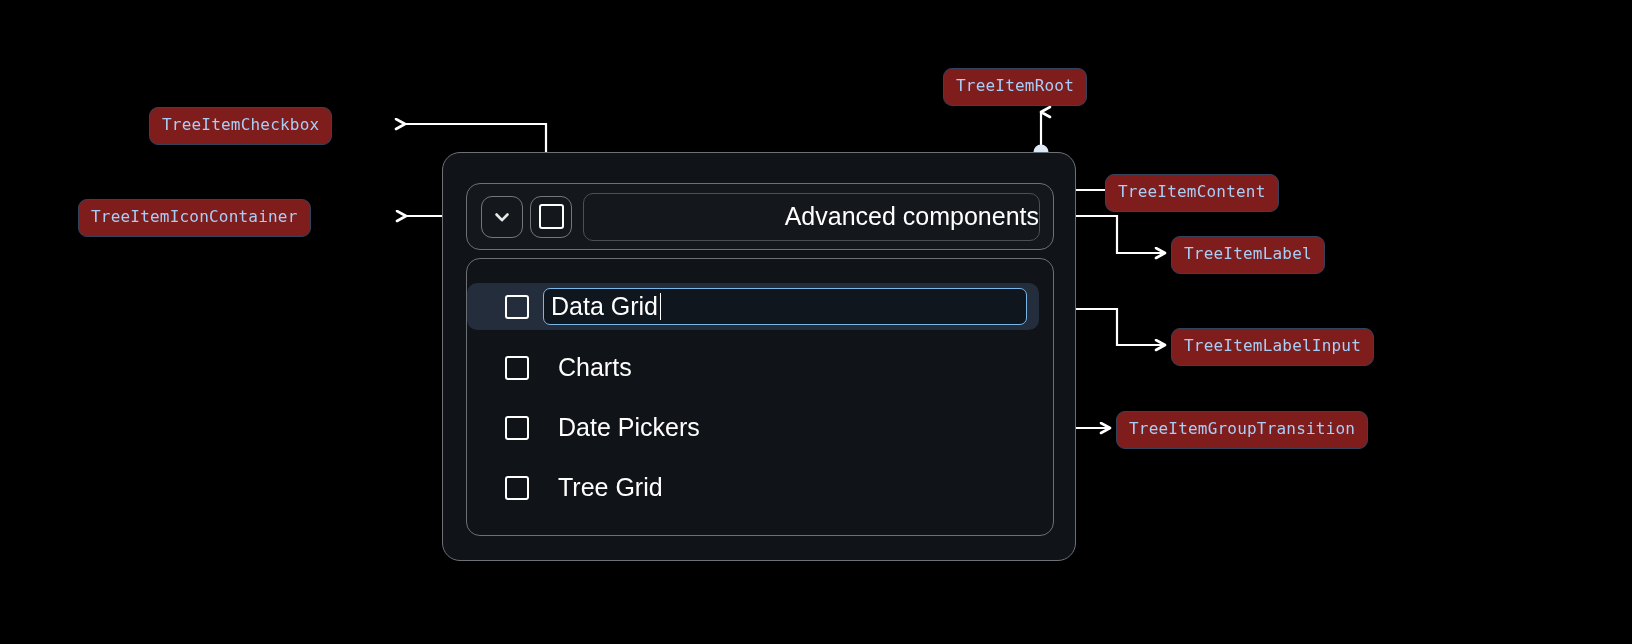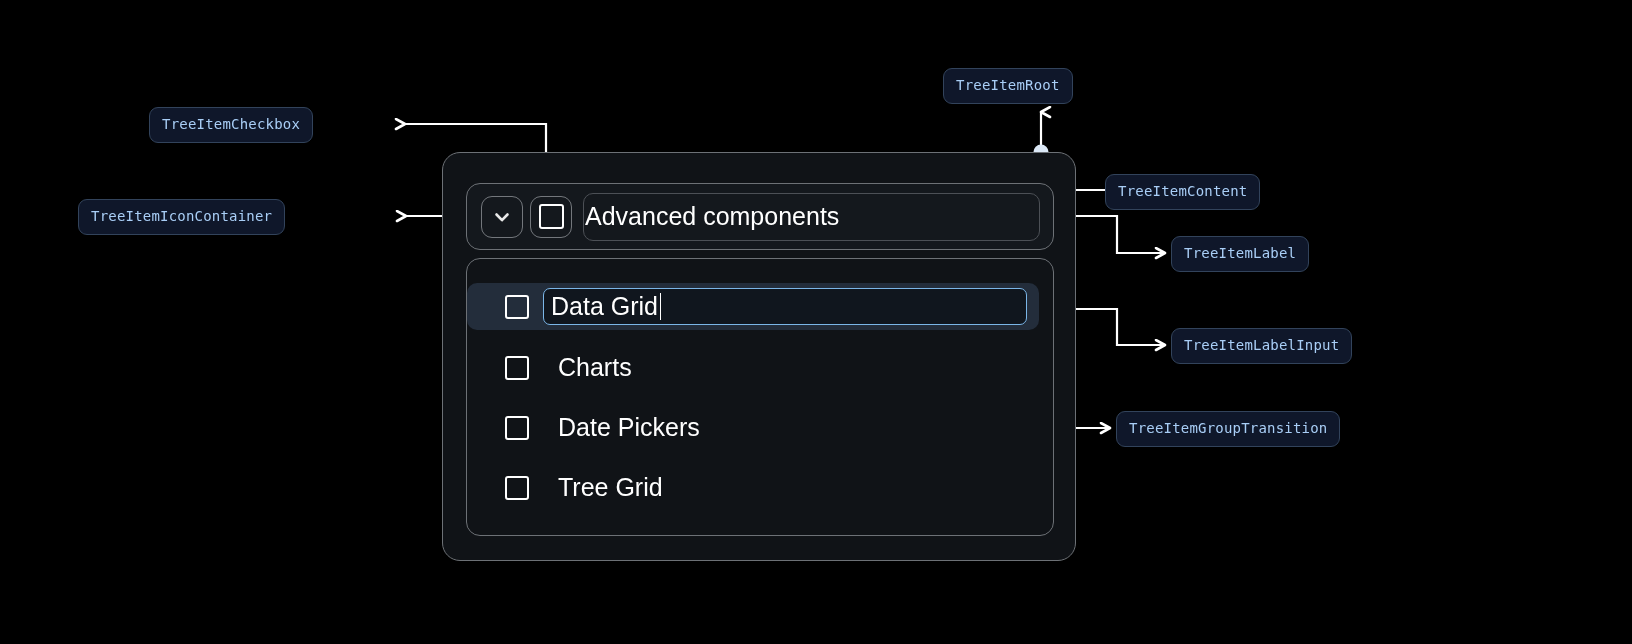--- a/index.html
+++ b/index.html
@@ -6,26 +6,26 @@
   body{
     width:1632px;height:644px;overflow:hidden;
     font-family:"Liberation Sans",sans-serif;
     position:relative;
   }
   #stage{position:absolute;left:0;top:0;width:1632px;height:644px;}
 
   
   .pill{
     position:absolute;
-    background:#0f172a;
+    background:#7f1d1d;
     border:1.5px solid #32435b;
     border-radius:9px;
     color:#a9cef6;
     font-family:"DejaVu Sans Mono","Liberation Mono",monospace;
-    font-size:14px;
+    font-size:16px;
     letter-spacing:0.2px;
     line-height:1;
     padding:9px 12px 11px 12px;
     white-space:nowrap;
     box-sizing:border-box;
     text-align:center;
   }
 
   
   #wires{position:absolute;left:0;top:0;width:1632px;height:644px;pointer-events:none;}
@@ -82,20 +82,21 @@
     height:48px;
     margin-left:11px;
     margin-right:3px;
     border:1.5px solid #4c5056;
     border-radius:10px;
     box-sizing:border-box;
     display:flex;align-items:center;
     padding-left:1px;
     color:#ffffff;
     font-size:25px;
+    justify-content:flex-end;
   }
 
   .group-transition{
     position:absolute;left:466px;top:258px;width:588px;height:278px;
     background:#101317;
     border:1.5px solid #6d7176;
     border-radius:14px;
     box-sizing:border-box;
     padding-top:24px;
   }

